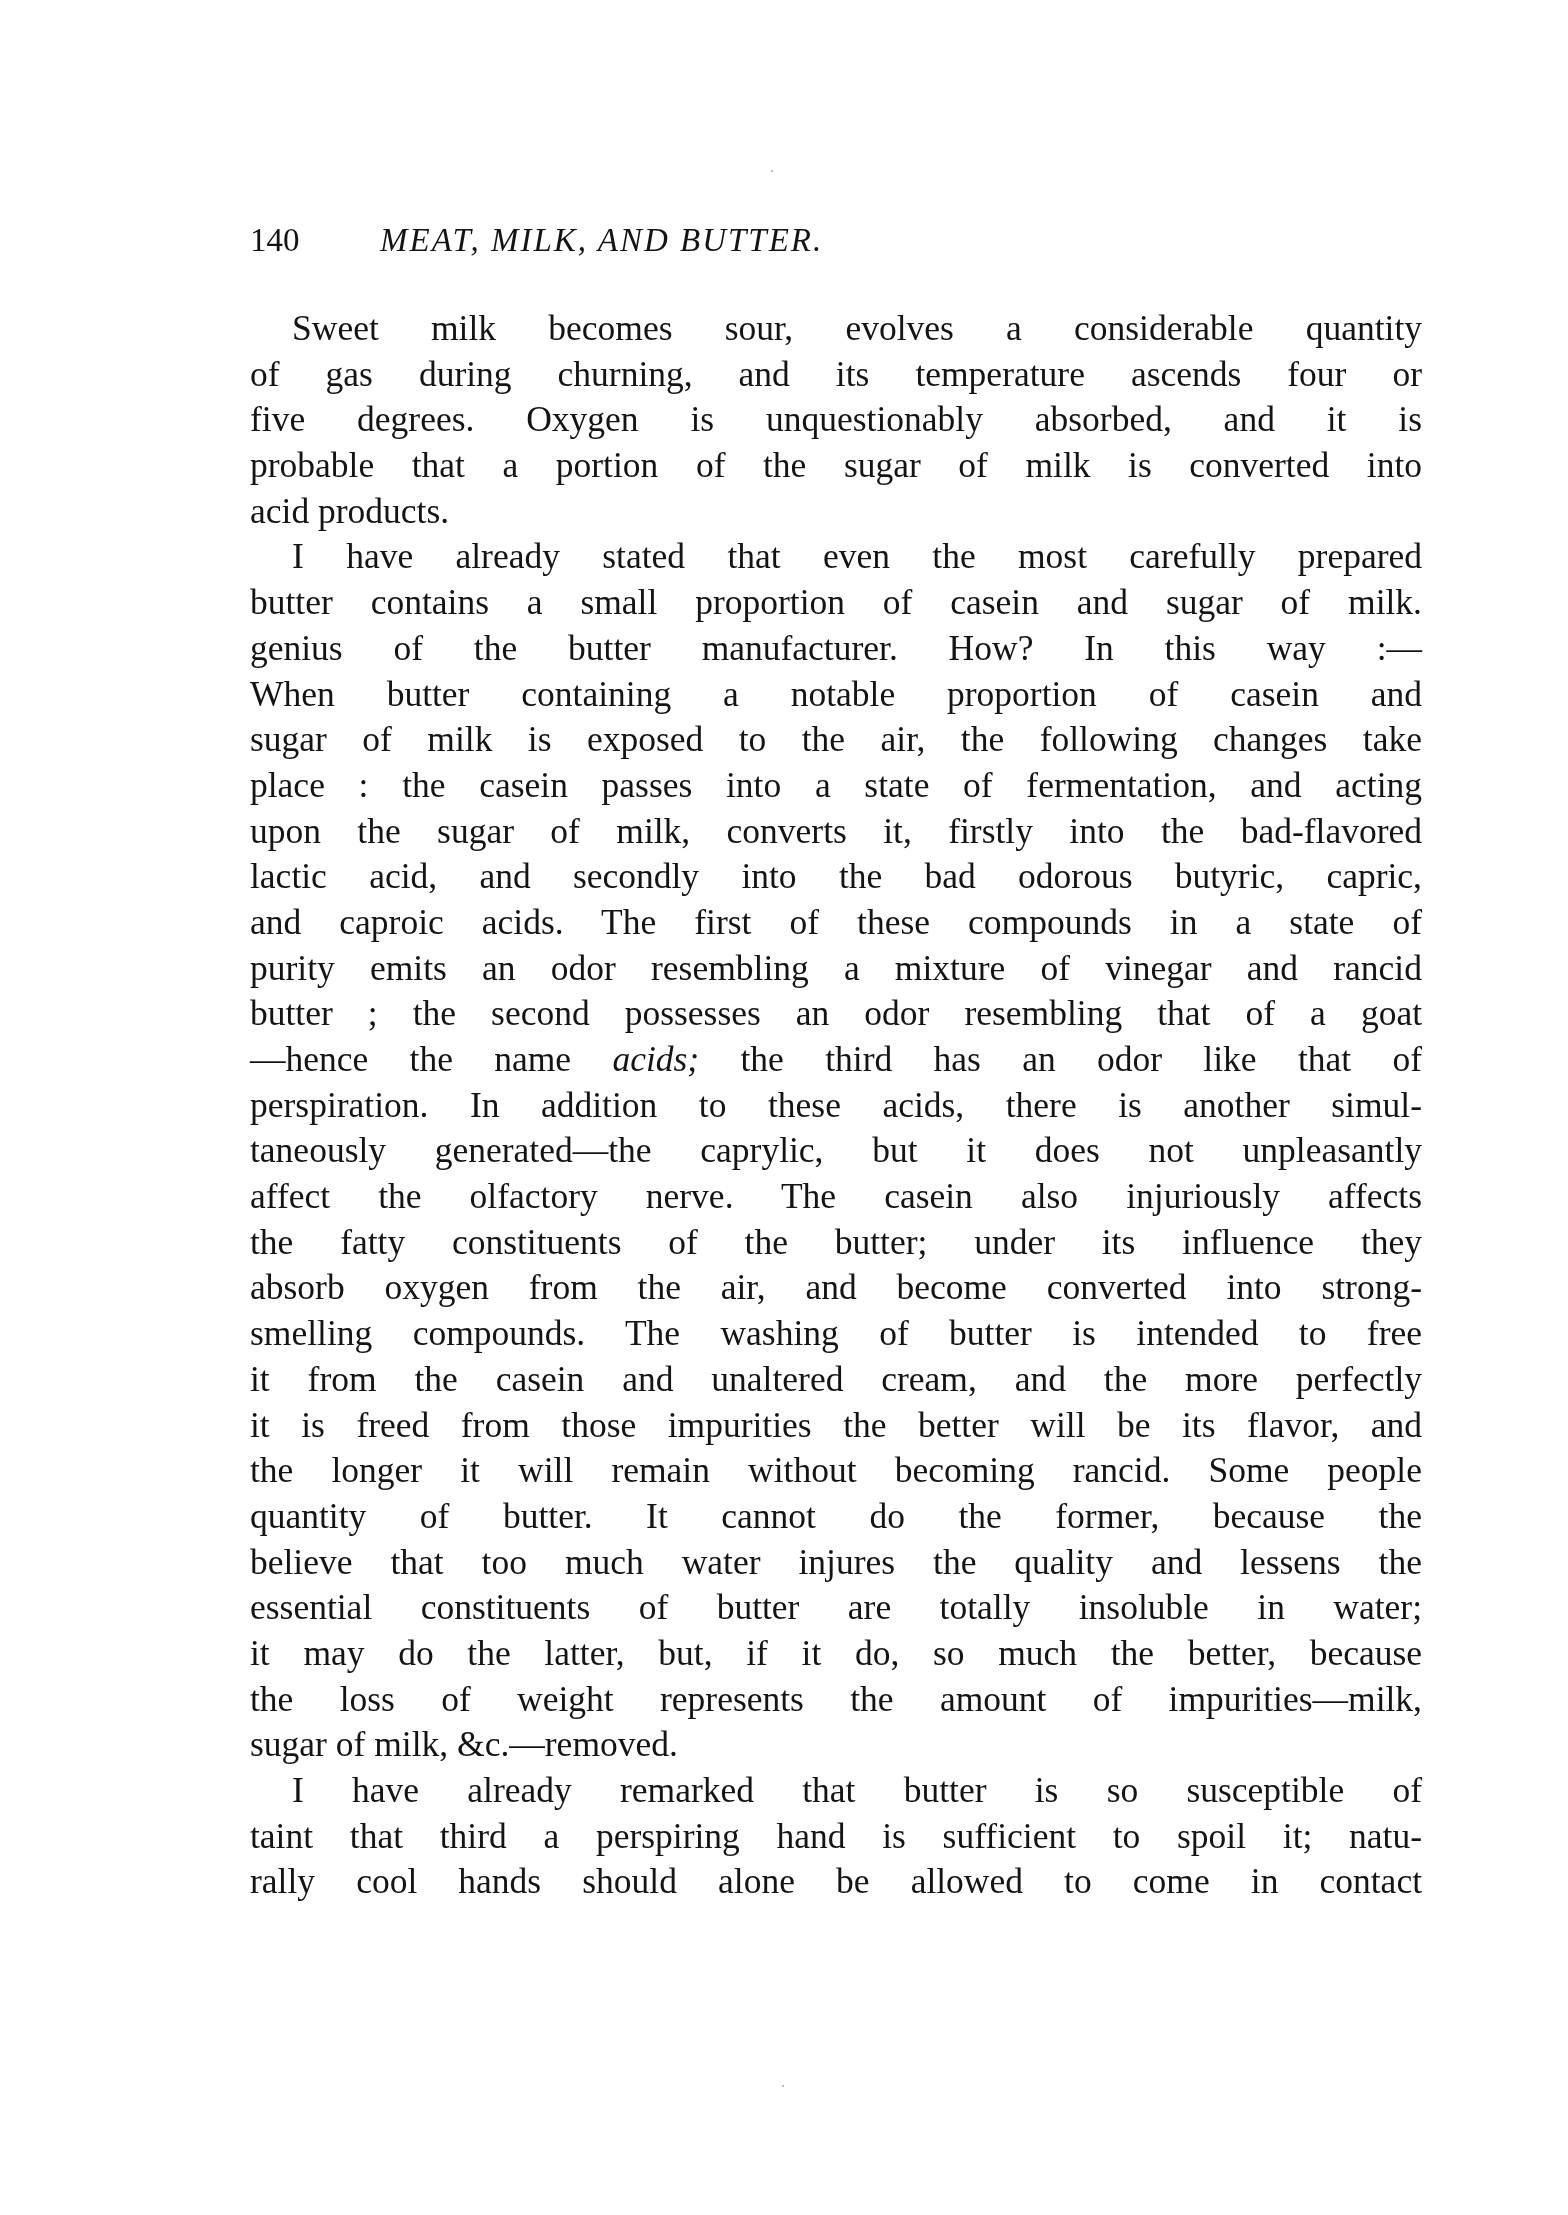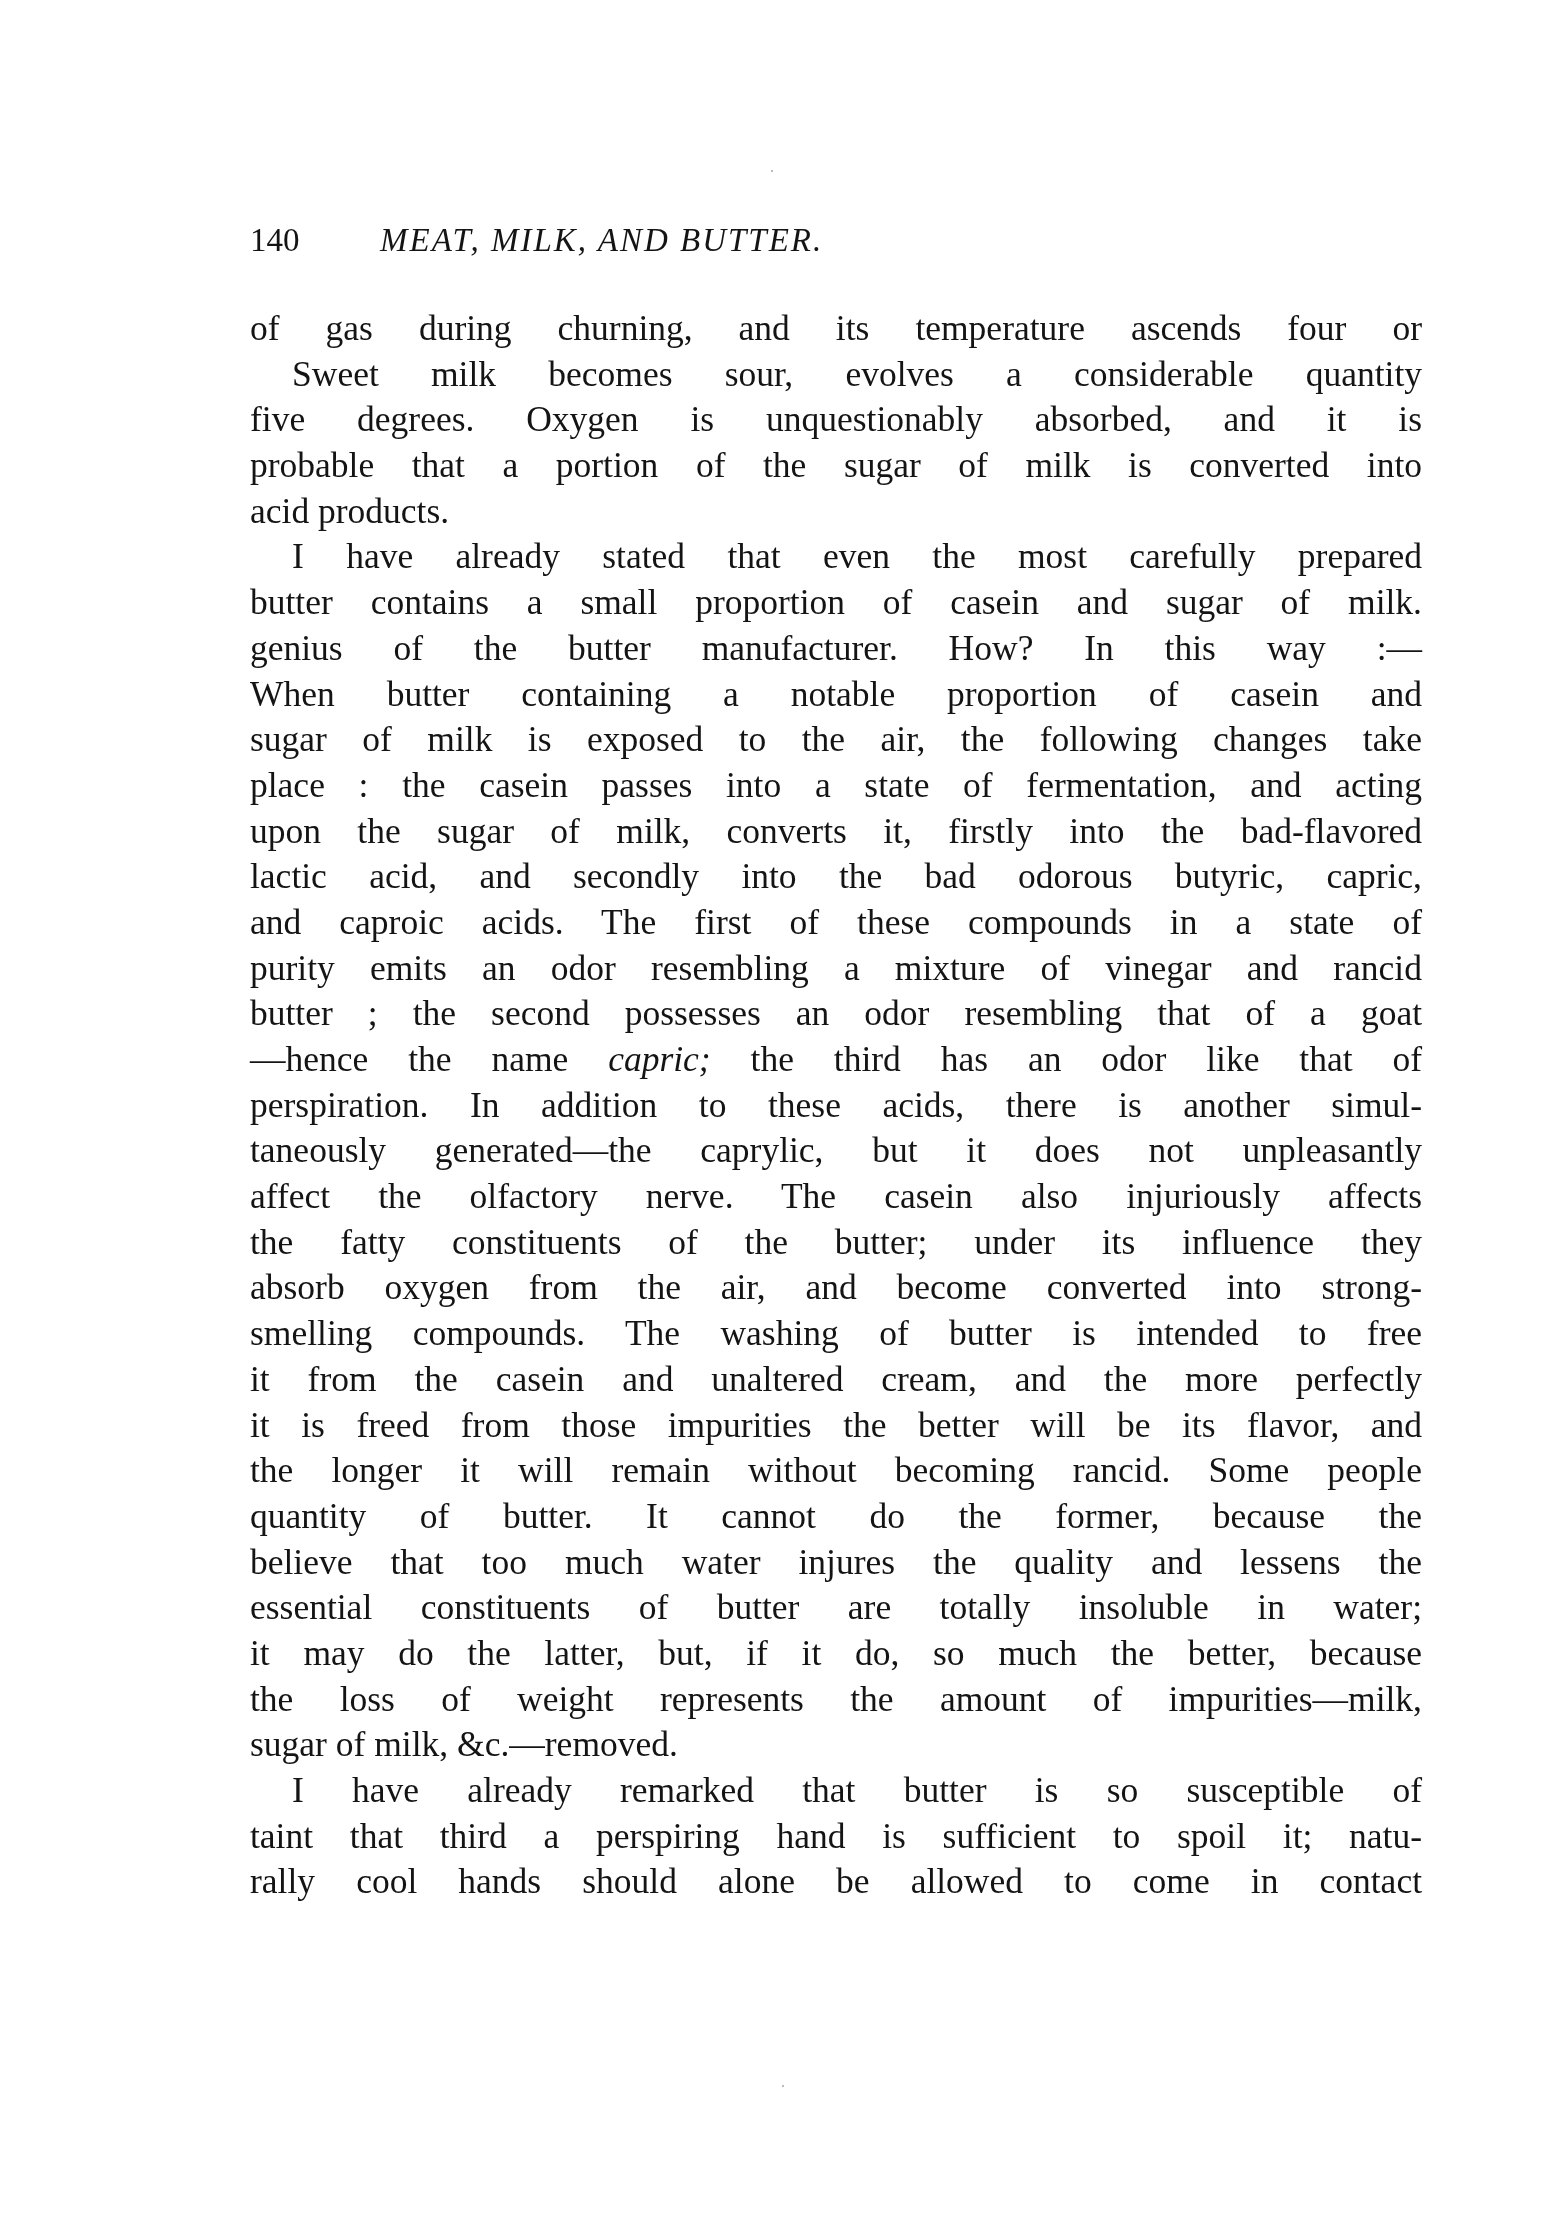--- a/index.html
+++ b/index.html
@@ -17,37 +17,37 @@
 </style>
 </head>
 <body>
 
 <div class="page">
   <div class="header">
     <span class="page-num">140</span>
     <span class="running-title">MEAT, MILK, AND BUTTER.</span>
   </div>
   <div class="body-text" id="body-text">
+      <span class="line indent">Sweet milk becomes sour, evolves a considerable quantity</span>
       <span class="line">of gas during churning, and its temperature ascends four or</span>
-      <span class="line indent">Sweet milk becomes sour, evolves a considerable quantity</span>
       <span class="line">five degrees.  Oxygen is unquestionably absorbed, and it is</span>
       <span class="line">probable that a portion of the sugar of milk is converted into</span>
       <span class="line last">acid products.</span>
       <span class="line indent">I have already stated that even the most carefully prepared</span>
       <span class="line">butter contains a small proportion of casein and sugar of milk.</span>
       <span class="line">genius of the butter manufacturer.  How?  In this way :—</span>
       <span class="line">When butter containing a notable proportion of casein and</span>
       <span class="line">sugar of milk is exposed to the air, the following changes take</span>
       <span class="line">place : the casein passes into a state of fermentation, and acting</span>
       <span class="line">upon the sugar of milk, converts it, firstly into the bad-flavored</span>
       <span class="line">lactic acid, and secondly into the bad odorous butyric, capric,</span>
       <span class="line">and caproic acids.  The first of these compounds in a state of</span>
       <span class="line">purity emits an odor resembling a mixture of vinegar and rancid</span>
       <span class="line">butter ; the second possesses an odor resembling that of a goat</span>
-      <span class="line"><span>—hence the name </span><em>capric;</em><span> the third has an odor like that of</span></span>
+      <span class="line"><span>—hence the name </span><em>acids;</em><span> the third has an odor like that of</span></span>
       <span class="line">perspiration.  In addition to these acids, there is another simul-</span>
       <span class="line">taneously generated—the caprylic, but it does not unpleasantly</span>
       <span class="line">affect the olfactory nerve.  The casein also injuriously affects</span>
       <span class="line">the fatty constituents of the butter; under its influence they</span>
       <span class="line">absorb oxygen from the air, and become converted into strong-</span>
       <span class="line">smelling compounds.  The washing of butter is intended to free</span>
       <span class="line">it from the casein and unaltered cream, and the more perfectly</span>
       <span class="line">it is freed from those impurities the better will be its flavor, and</span>
       <span class="line">the longer it will remain without becoming rancid.  Some people</span>
       <span class="line">quantity of butter.  It cannot do the former, because the</span>

